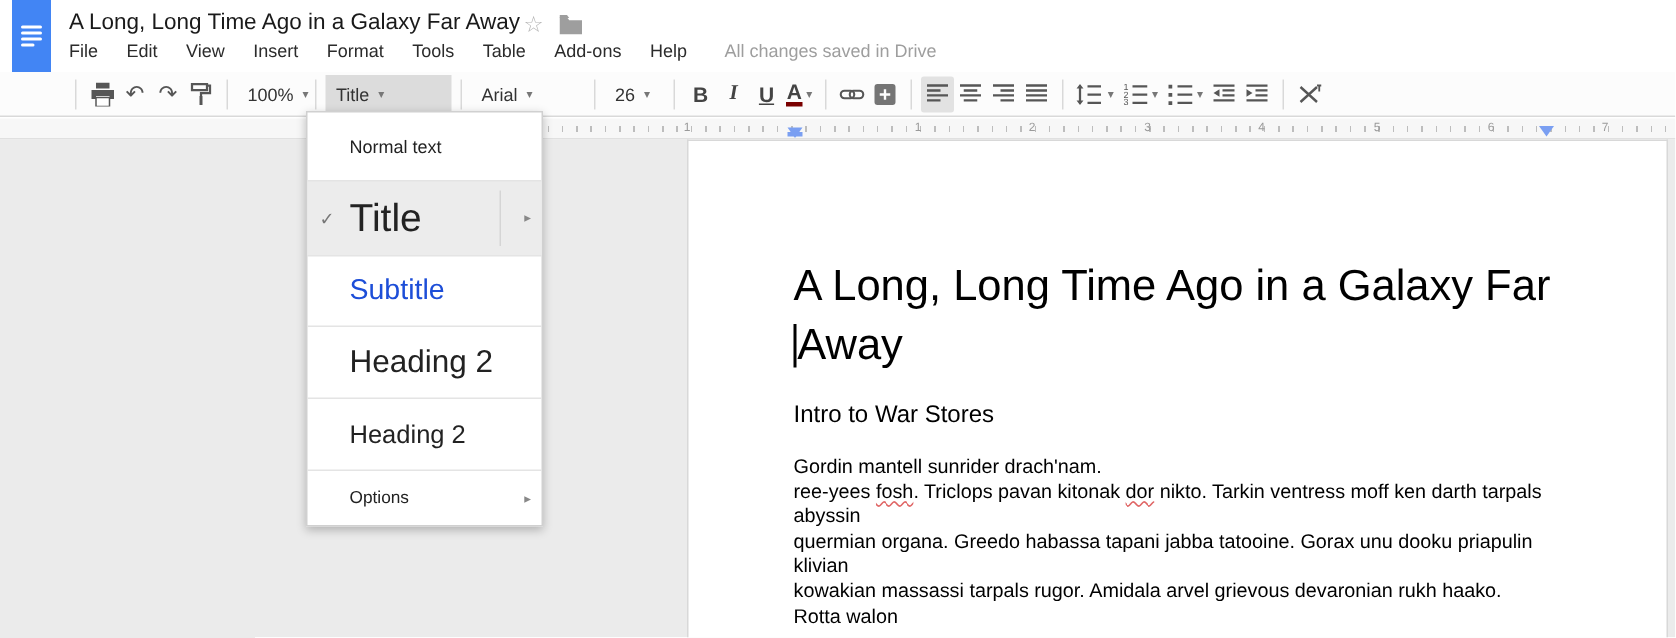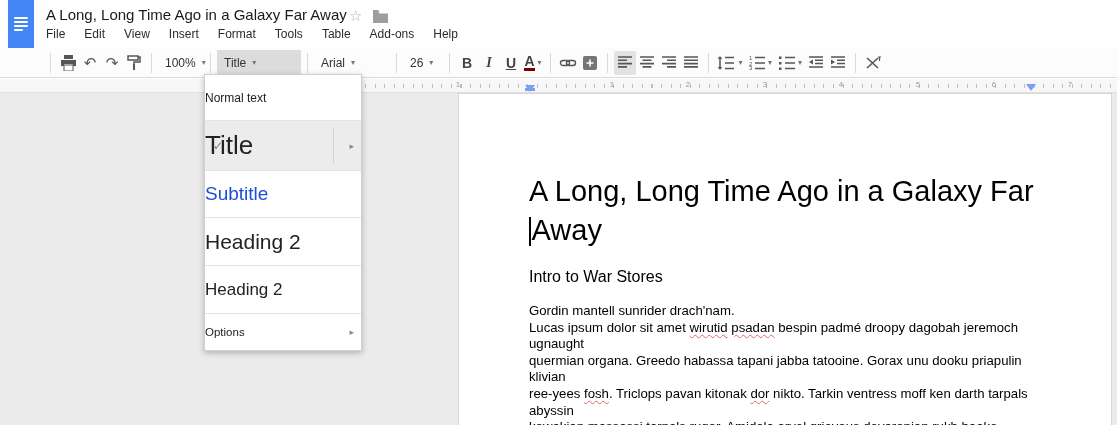--- a/index.html
+++ b/index.html
@@ -46,21 +46,21 @@
   .canvas { position:absolute; left:0; top:93px; width:1117px; height:332px; background:#ebebeb; }
   .page { position:absolute; left:458px; top:0; width:654px; height:340px; background:#fff; border:1px solid #d8d8d8; border-bottom:none; padding:78px 75px 0 70px; cursor:text; }
   .d-title { font-size:29px; line-height:39px; color:#000; }
   .caret { display:inline-block; width:1.5px; height:29px; background:#000; vertical-align:-6px; margin-right:1px; }
   .d-head { margin-top:20px; font-size:16px; line-height:14px; color:#000; }
   .d-body { margin-top:19px; font-size:13.2px; line-height:16.6px; color:#000; }
   .miss { text-decoration:underline; text-decoration-style:wavy; text-decoration-color:#e06666; text-decoration-thickness:1px; text-underline-offset:2px; }
 
   
   .stylemenu { position:absolute; left:204px; top:74px; width:158px; background:#fff; border:1px solid #d0d0d0; box-shadow:0 2px 6px rgba(0,0,0,.25); z-index:10; }
-  .mi { position:relative; display:flex; align-items:center; cursor:pointer; border-top:1px solid #e4e4e4; color:#222; }
+  .mi { position:relative; display:flex; align-items:center; padding-left:28px; cursor:pointer; border-top:1px solid #e4e4e4; color:#222; }
   .mi:first-child { border-top:none; }
   .mi .chk { position:absolute; left:8px; font-size:12px; color:#777; }
   .mi .sub { position:absolute; right:7px; font-size:9px; color:#888; }
   .mi .subdiv { position:absolute; right:27px; top:6px; bottom:6px; width:1px; background:#d5d5d5; }
   .mi-normal { height:45px; font-size:12px; }
   .mi-title { height:50px; font-size:26px; background:#ececec; }
   .mi-subtitle { height:47px; font-size:19px; color:#1d4ed8; }
   .mi-h1 { height:48px; font-size:21px; }
   .mi-h2 { height:48px; font-size:17px; }
   .mi-h3 { height:43px; font-size:14px; color:#6d6d6d; }
@@ -89,20 +89,21 @@
     <div class="menu-row">
       <span>File</span>
       <span>Edit</span>
       <span>View</span>
       <span>Insert</span>
       <span>Format</span>
       <span>Tools</span>
       <span>Table</span>
       <span>Add-ons</span>
       <span>Help</span>
+      <span class="saved">All changes saved in Drive</span>
     </div>
   </div>
 
   <div class="toolbar">
     <div class="tb-sep"></div>
     <div class="tbtn">
       <svg class="ic" width="17" height="16" viewBox="0 0 17 16">
           <path d="M4 0h9v4H4z" fill="#565656"></path>
           <path d="M1 5h15v6h-3v-2H4v2H1z" fill="#565656"></path>
           <path d="M4 10h9v6H4z" fill="#fff" stroke="#565656"></path>
@@ -276,23 +277,22 @@
       </div>
     <div class="ind-marker" style="left:1026px; top:5px"></div>
   </div>
 
   <div class="canvas">
     <div class="page">
       <div class="d-title"><span>A Long, Long Time Ago in a Galaxy Far</span><br><span class="caret"></span><span>Away</span></div>
       <div class="d-head">Intro to War Stores</div>
       <div class="d-body">
         <div><span>Gordin mantell sunrider drach'nam.</span></div>
-        <div><span>Lucas ipsum dolor sit amet </span><span class="miss">wirutid</span><span> </span><span class="miss">psadan</span><span> bespin padmé droopy dagobah jeremoch ugnaught</span></div>
+        <div><span>ree-yees </span><span class="miss">fosh</span><span>. Triclops pavan kitonak </span><span class="miss">dor</span><span> nikto. Tarkin ventress moff ken darth tarpals abyssin</span></div>
         <div><span>quermian organa. Greedo habassa tapani jabba tatooine. Gorax unu dooku priapulin klivian</span></div>
-        <div><span>ree-yees </span><span class="miss">fosh</span><span>. Triclops pavan kitonak </span><span class="miss">dor</span><span> nikto. Tarkin ventress moff ken darth tarpals abyssin</span></div>
         <div><span>kowakian massassi tarpals rugor. Amidala arvel grievous devaronian rukh haako. Rotta walon</span></div>
 
       </div>
     </div>
   </div>
 
   <div class="stylemenu">
     <div class="mi mi-normal">
       <span>Normal text</span>
     </div>

